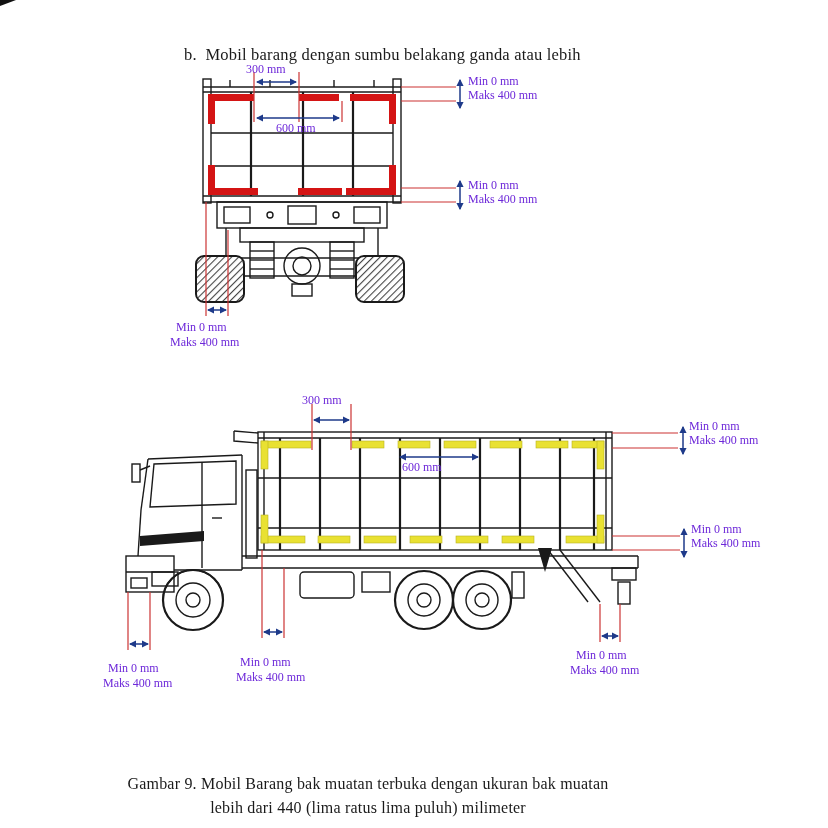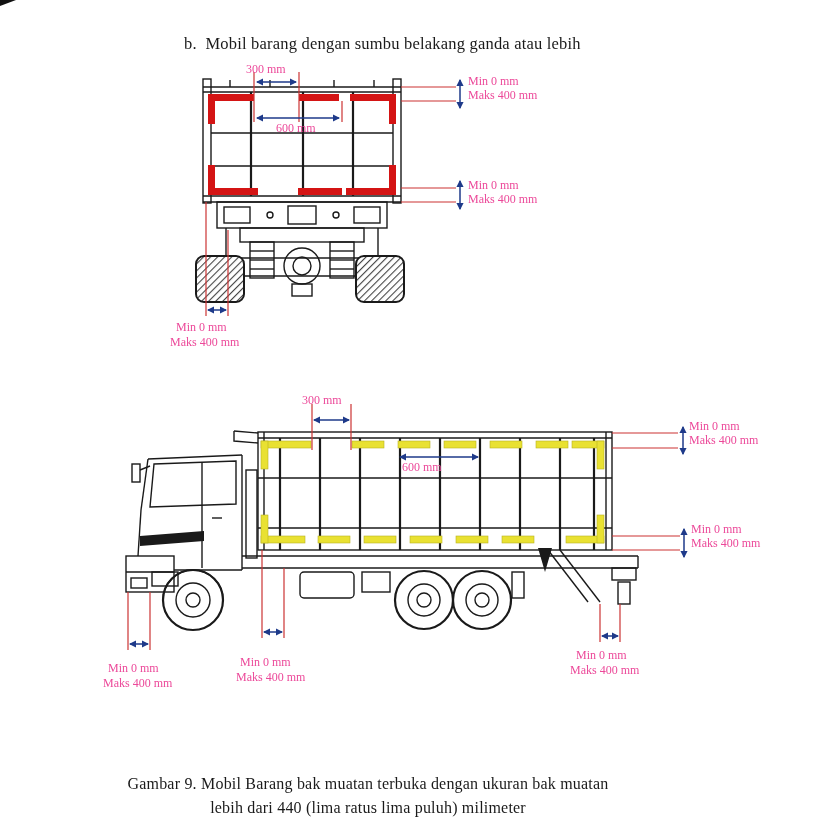--- a/index.html
+++ b/index.html
@@ -1,30 +1,30 @@
 <!DOCTYPE html>
 <html style="--ink: #1a1a1a; --marking-red: #d41414; --marking-yellow: #e9e132; --leader-red: #cc3333; --arrow-blue: #1e3a8a;"><head>
 <meta charset="utf-8">
 <style>
   html,body { margin:0; padding:0; background:#ffffff; }
   .page {
     position:relative; width:828px; height:828px; background:#ffffff;
     font-family:"Liberation Serif", serif; color:#1a1a1a; overflow:hidden;
   }
   .page-title {
-    position:absolute; left:184px; top:34px; font-size:16.5px; letter-spacing:0.2px;
+    position:absolute; left:184px; top:45px; font-size:16.5px; letter-spacing:0.2px;
     white-space:nowrap;
     font-family:Liberation Serif, serif;
   }
   .caption {
     position:absolute; left:0; top:772px; width:736px; text-align:center;
     font-size:16px; line-height:24px; letter-spacing:0.2px;
   }
   .lbl {
-    position:absolute; font-size:12px; line-height:13px; white-space:nowrap; color:#ec4899;
+    position:absolute; font-size:12px; line-height:13px; white-space:nowrap; color:#6d28d9;
   }
   svg.figure { position:absolute; left:0; top:0; }
 
   .ink * { stroke:var(--ink,#1a1a1a); fill:none; stroke-width:1.4; }
   .ink .w2 { stroke-width:2.2; }
   .ink .wheel { fill:url(#hatch); stroke-width:2; }
   .fill-ink { fill:var(--ink,#1a1a1a); stroke:none; }
   .tape-red rect { fill:var(--marking-red,#d41414); stroke:none; }
   .tape-yellow rect { fill:var(--marking-yellow,#e9e132); stroke:#b9b222; stroke-width:0.6; }
   .leader line { stroke:var(--leader-red,#cc3333); stroke-width:1.2; }

